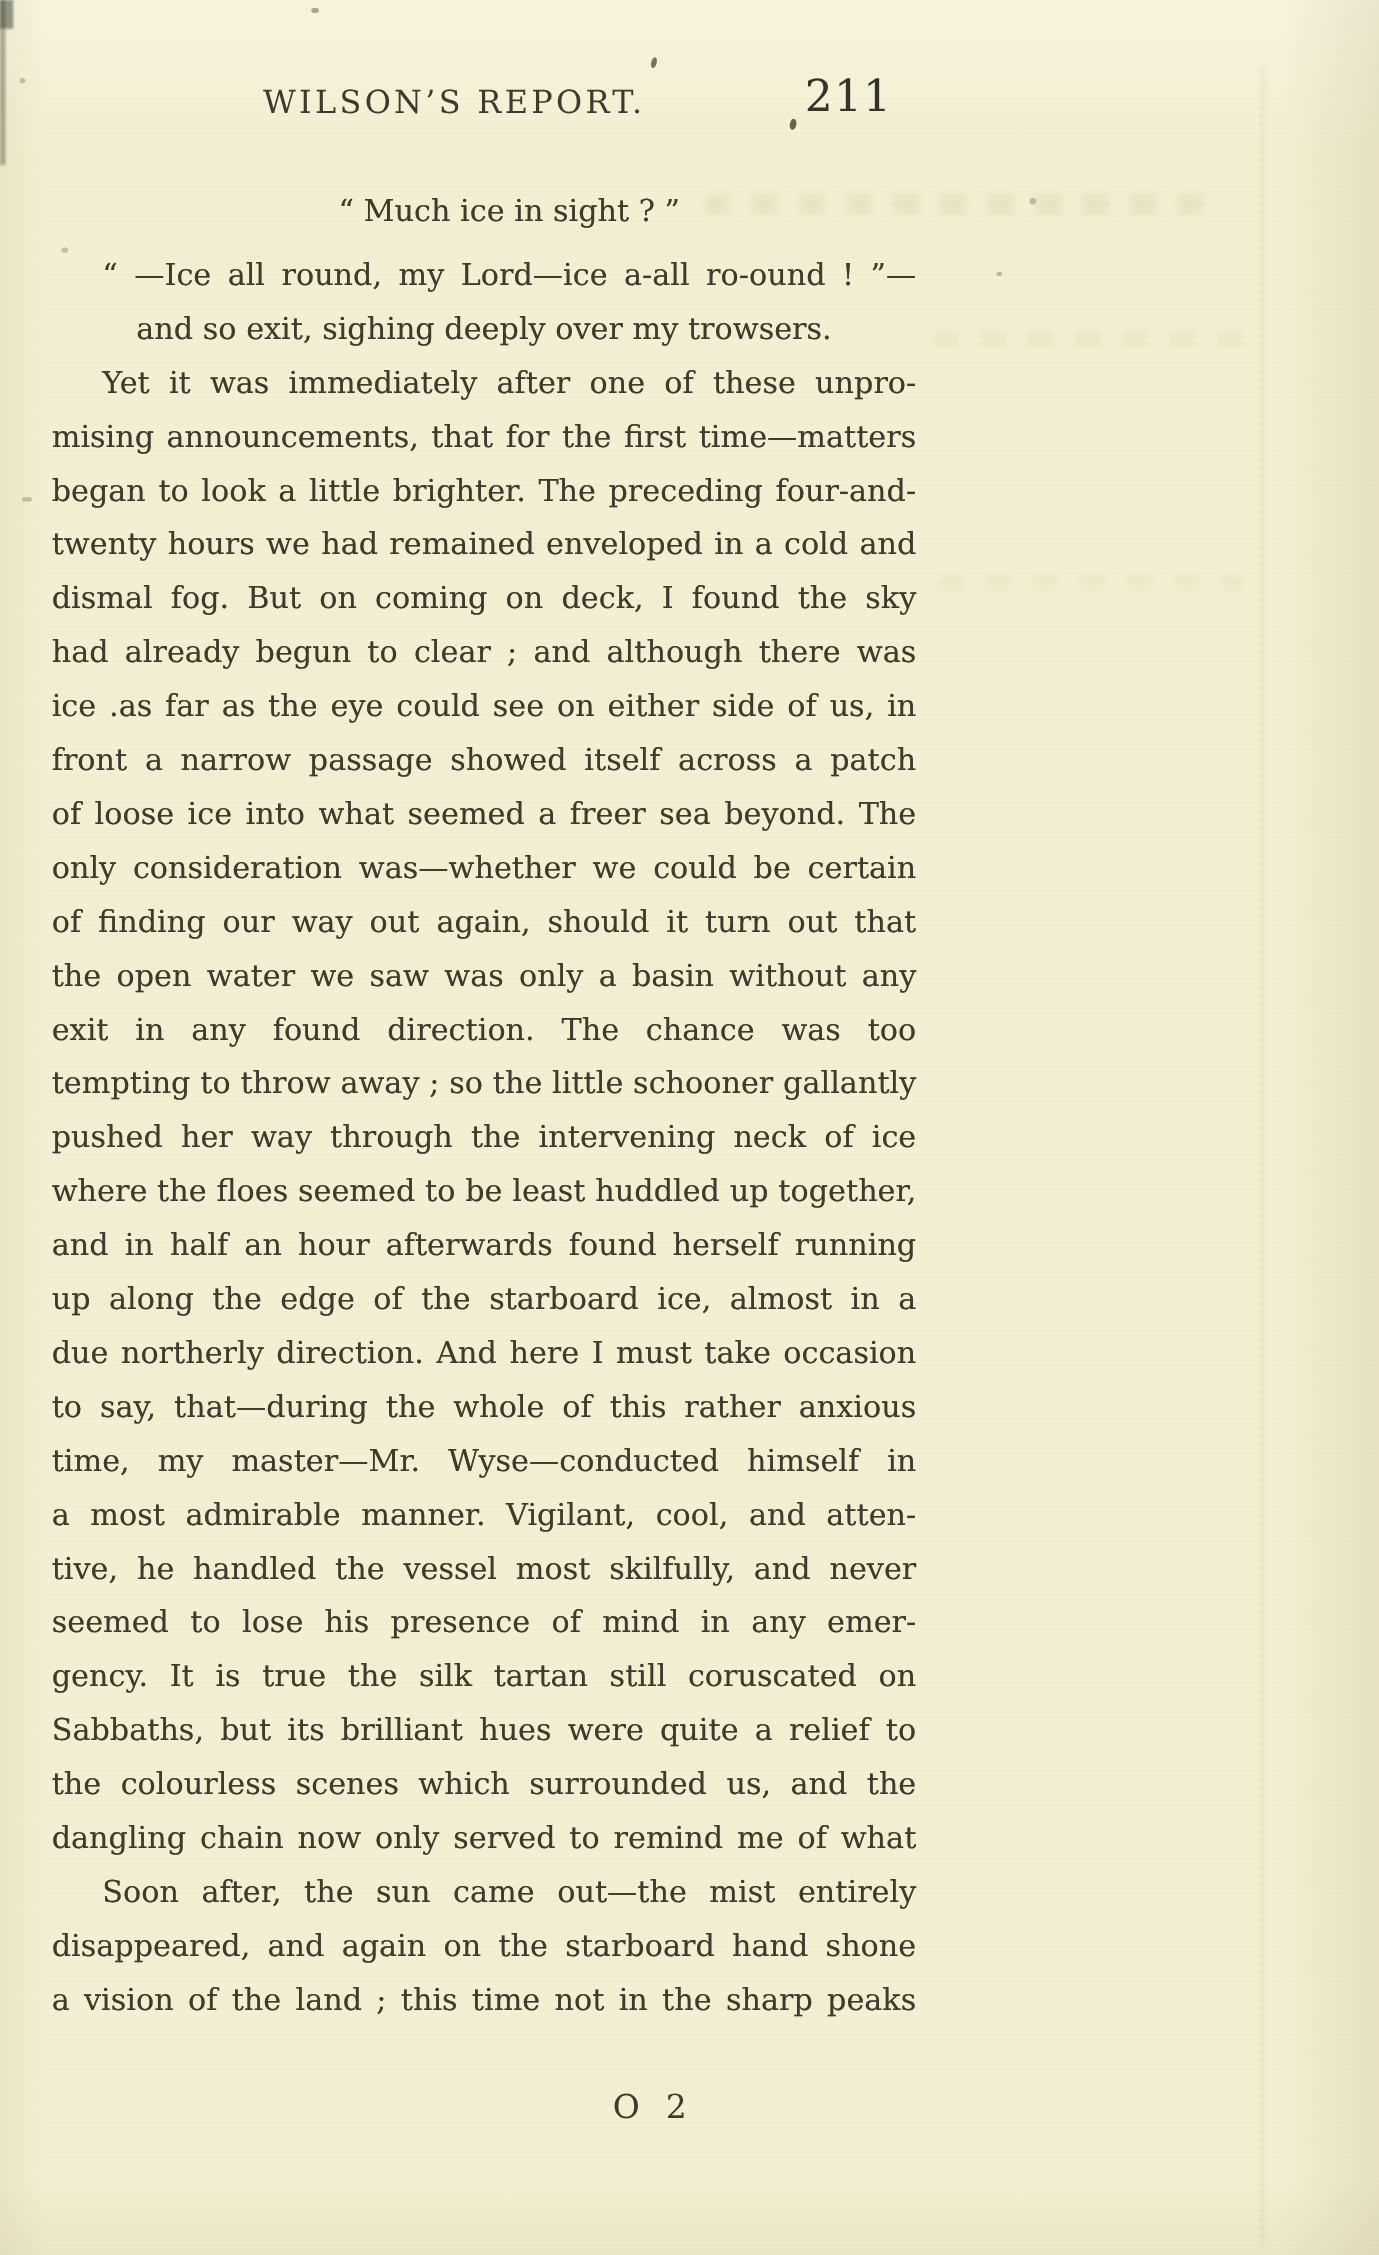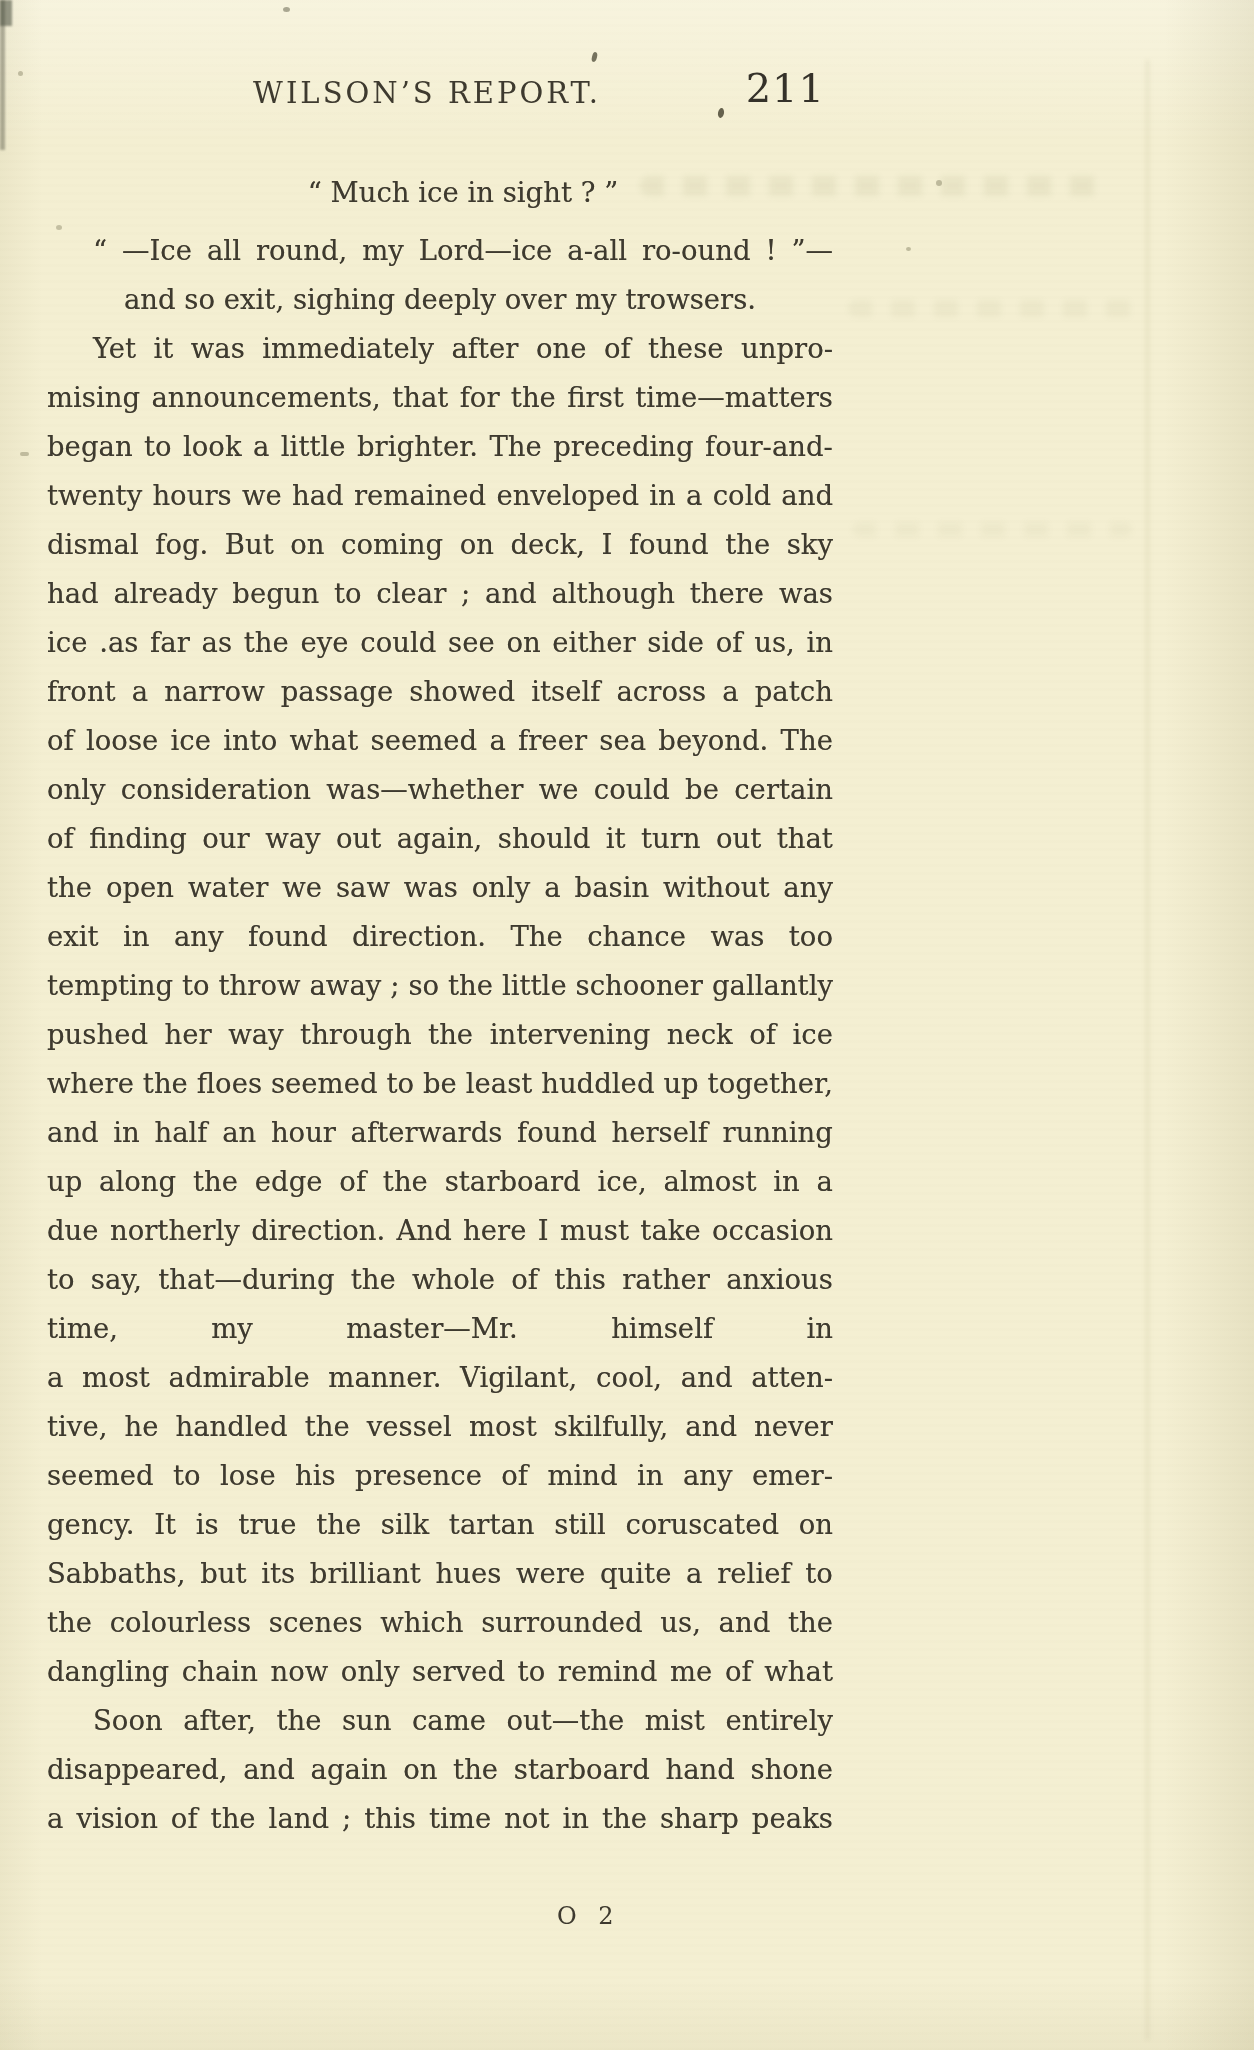--- a/index.html
+++ b/index.html
@@ -12,21 +12,21 @@
     background-image:
       linear-gradient(90deg, rgba(120,110,60,.07), rgba(0,0,0,0) 42px),
       linear-gradient(270deg, rgba(115,105,55,.10), rgba(0,0,0,0) 90px),
       linear-gradient(180deg, rgba(255,255,250,.30), rgba(0,0,0,0) 140px),
       linear-gradient(0deg, rgba(120,110,50,.07), rgba(0,0,0,0) 70px),
       repeating-linear-gradient(180deg, rgba(120,110,70,.012) 0 3px, rgba(0,0,0,0) 3px 8px);
     font-family:"DejaVu Serif","Liberation Serif",serif;
     color:var(--ink,#3e3a2f);
   }
   
-  .header{position:absolute;left:47px;top:76px;width:786px;}
+  .header{position:absolute;left:33px;top:76px;width:786px;}
   .running-title{
     display:block;text-align:center;
     font-size:29px;line-height:34px;letter-spacing:3px;
     padding-right:26px;
     color:var(--ink,#3e3a2f);
   }
   .folio{
     position:absolute;right:8px;top:-8px;
     font-size:40px;line-height:40px;letter-spacing:1px;
     color:var(--folio-ink,#35322a);
@@ -39,21 +39,21 @@
     text-shadow:0 0 .6px rgba(62,58,47,.55);
   }
   .ln{height:49px;line-height:49px;white-space:nowrap;text-align:center;}
   .ln.gap{margin-top:9px;}
   .ln.ind{padding-left:46px;}
   .jst{display:flex;justify-content:space-between;white-space:normal;}
   .jst span{white-space:pre;}
   
   .sig{
     position:absolute;left:557px;top:1899px;
-    font-size:24px;letter-spacing:7px;line-height:34px;
+    font-size:30px;letter-spacing:7px;line-height:34px;
     color:var(--ink,#3e3a2f);
   }
   
   .ghost{
     position:absolute;filter:blur(3px);opacity:.45;border-radius:9px;
     background:repeating-linear-gradient(90deg, rgba(148,148,104,.25) 0 24px, rgba(0,0,0,0) 24px 43px);
   }
   .speck{position:absolute;border-radius:50%;}
   .edge-mark{position:absolute;filter:blur(1px);}
   .fold{
@@ -318,20 +318,21 @@
         <span>whole</span>
         <span>of</span>
         <span>this</span>
         <span>rather</span>
         <span>anxious</span>
       </div>
     <div class="ln jst">
         <span>time,</span>
         <span>my</span>
         <span>master—Mr.</span>
+        <span>Wyse—conducted</span>
         <span>himself</span>
         <span>in</span>
       </div>
     <div class="ln jst">
         <span>a</span>
         <span>most</span>
         <span>admirable</span>
         <span>manner.</span>
         <span>Vigilant,</span>
         <span>cool,</span>

